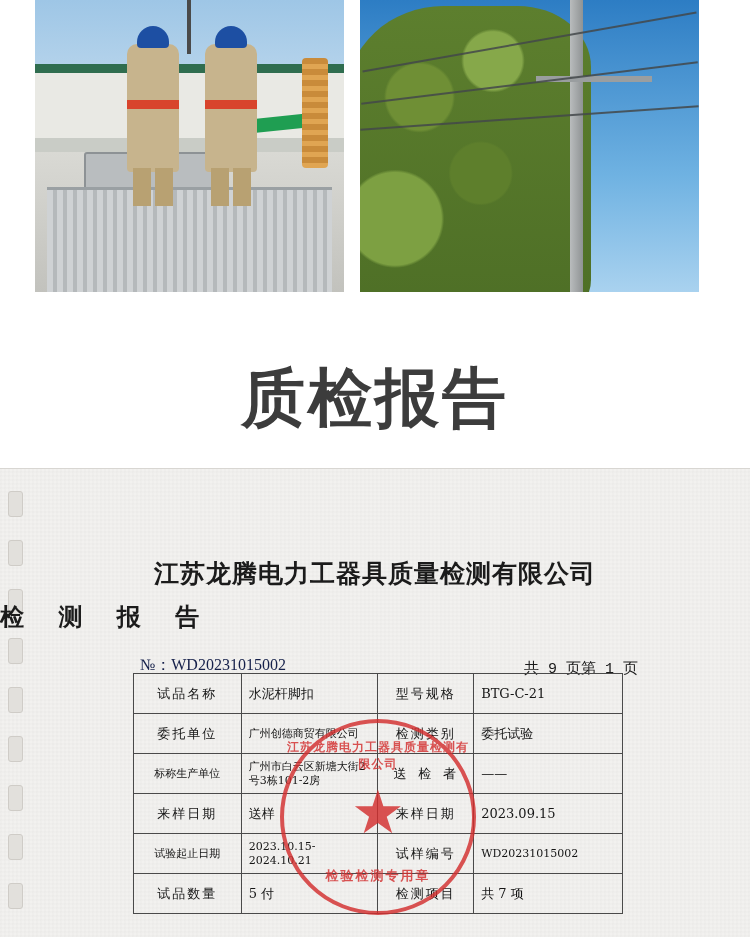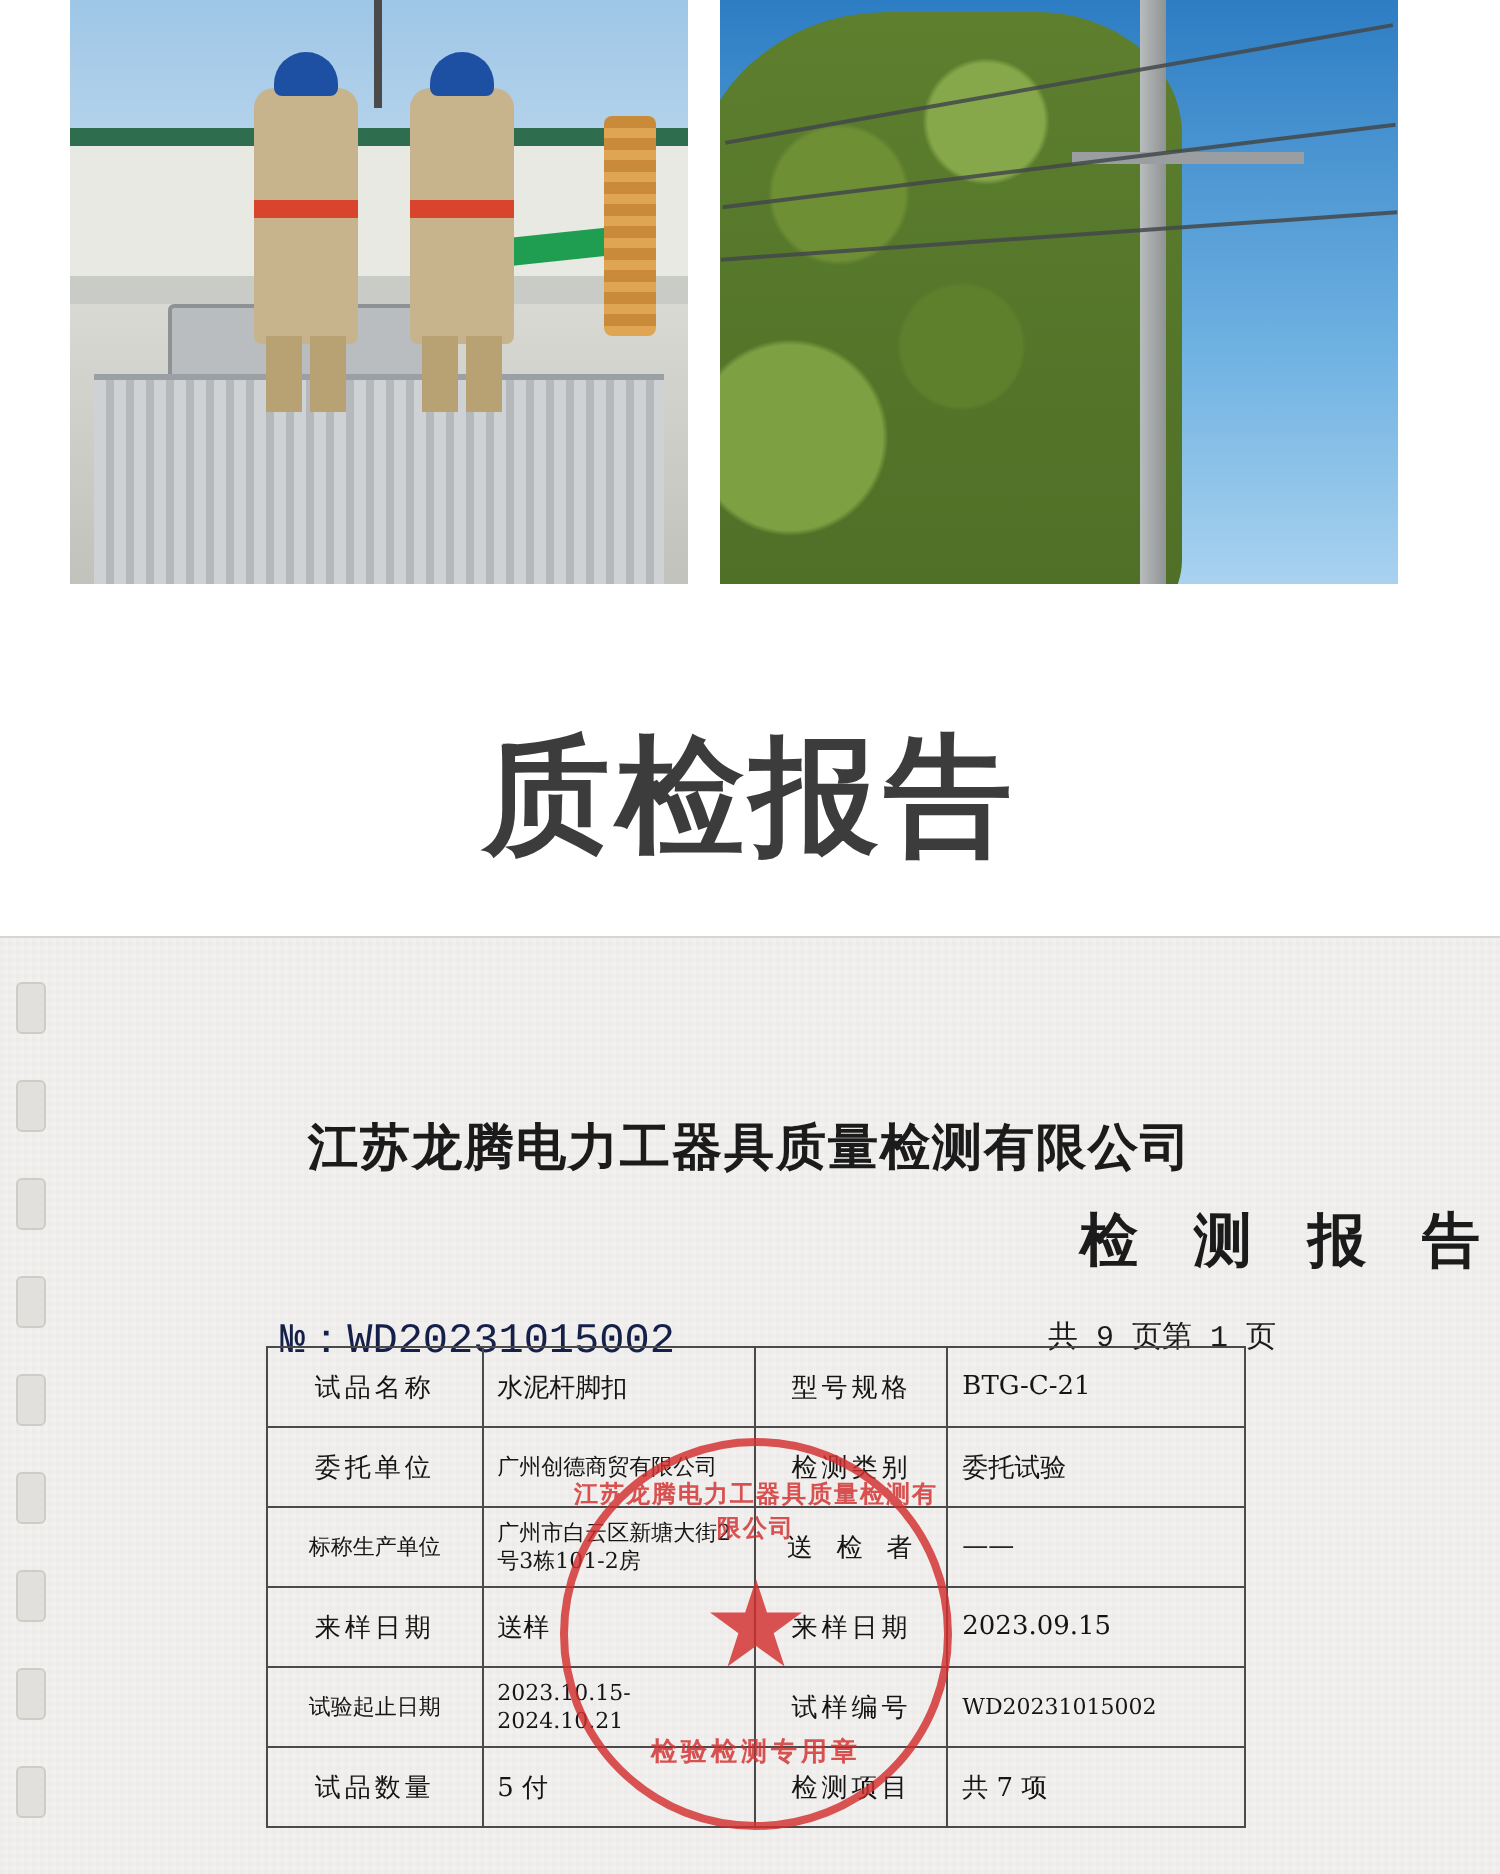--- a/index.html
+++ b/index.html
@@ -157,27 +157,27 @@
     background: #e2e0dc;
     border: 1px solid #cfccc7;
     border-radius: 3px;
   }
   .cert-head {
     position: absolute; left: 0; top: 88px; width: 750px; text-align: center;
     font-family: "DejaVu Serif", serif;
     font-size: 25px; font-weight: bold; color: #1b1b1b; letter-spacing: 1px;
   }
   .cert-sub {
-    position: absolute; left: 0; top: 132px; width: 750px; text-align: right;
-    font-family: Liberation Sans, sans-serif;
-    font-size: 29px; font-weight: bold; color: #1b1b1b; letter-spacing: 10px;
+    position: absolute; left: 0; top: 132px; width: 750px; text-align: left;
+    font-family: Liberation Mono, monospace;
+    font-size: 24px; font-weight: bold; color: #1b1b1b; letter-spacing: 10px;
   }
   .cert-no {
     position: absolute; left: 140px; top: 186px;
-    font-family: Liberation Mono, monospace; font-size: 21px; color: #15204a;
+    font-family: Liberation Serif, serif; font-size: 16px; color: #15204a;
   }
   .cert-pages {
     position: absolute; right: 112px; top: 190px;
     font-family: Liberation Mono, monospace; font-size: 15px; color: #1b1b1b;
   }
   table.cert-table {
     position: absolute;
     left: 133px;
     top: 204px;
     width: 490px;

